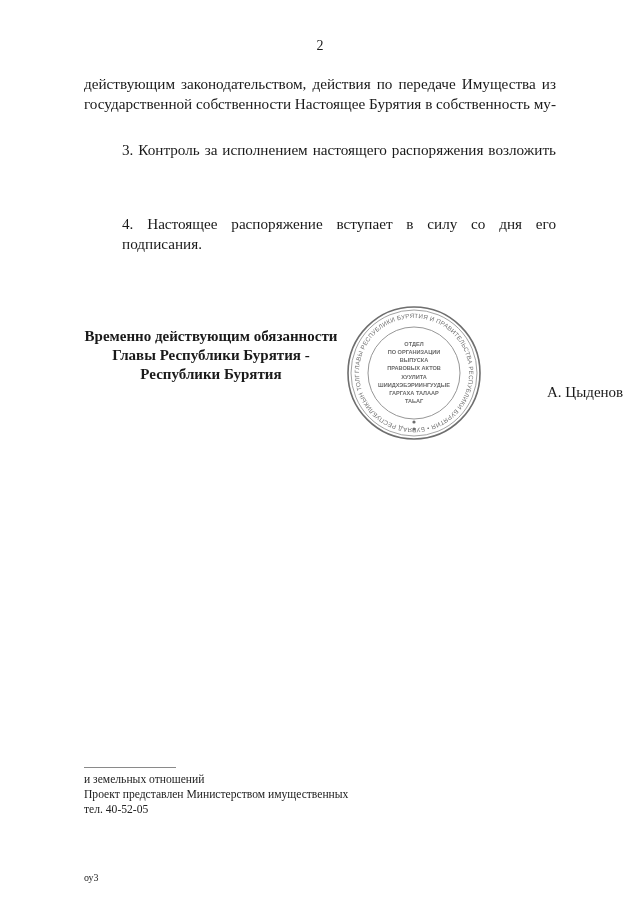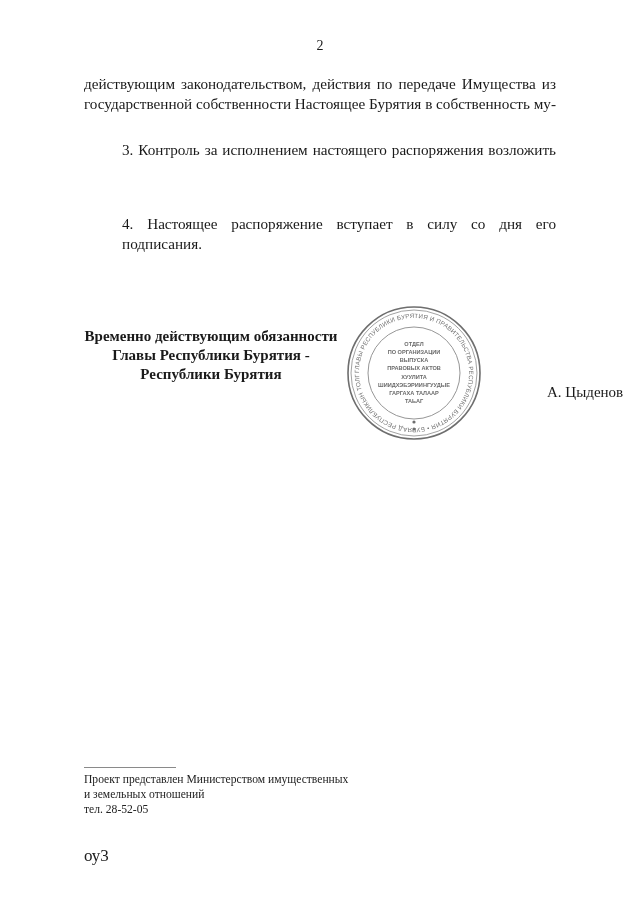--- a/index.html
+++ b/index.html
@@ -87,22 +87,22 @@
       left: 84px;
       top: 772px;
       font-size: 11.6px;
       line-height: 15px;
       color: #222;
     }
     .footnote .line { display: block; }
     .code {
       position: absolute;
       left: 84px;
-      top: 846px;
-      font-size: 17px;
+      top: 872px;
+      font-size: 10px;
       color: #222;
     }
   </style>
 </head>
 <body>
 
 <div class="page-number">2</div>
 
 <div class="para p1">
   <span class="line">действующим законодательством, действия по передаче Имущества из</span>
@@ -148,17 +148,17 @@
       <circle cx="68" cy="117" r="1.6"></circle>
       <circle cx="68" cy="124" r="1.6"></circle>
     </g>
   </svg>
 </div>
 
 <div class="signer-name">А. Цыденов</div>
 
 <div class="footnote-rule"></div>
 <div class="footnote">
+  <span class="line">и земельных отношений</span>
   <span class="line">Проект представлен Министерством имущественных</span>
-  <span class="line">и земельных отношений</span>
-  <span class="line">тел. 28-52-05</span>
+  <span class="line">тел. 40-52-05</span>
 </div>
 <div class="code">оу3</div>
 
 </body></html>

